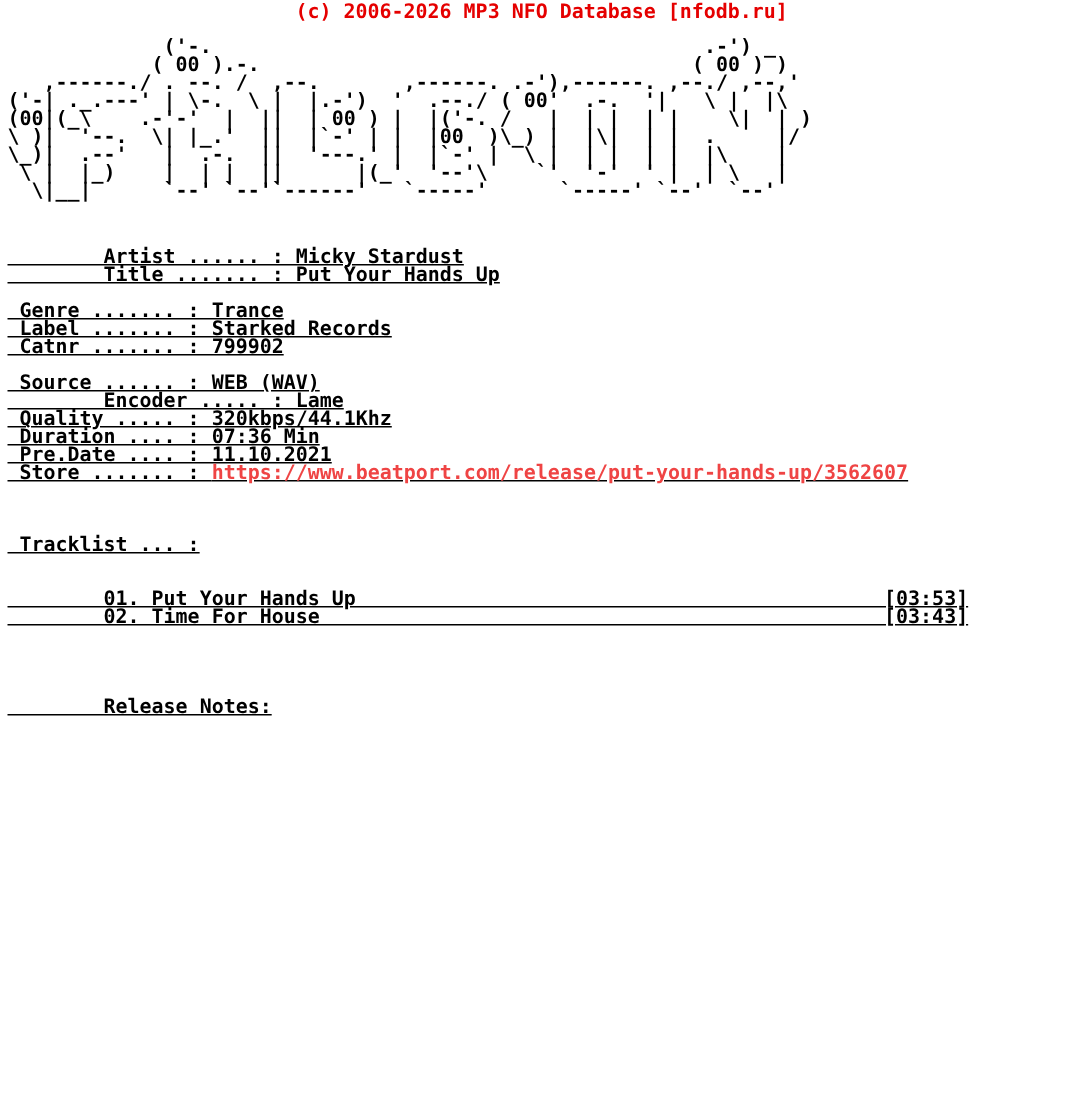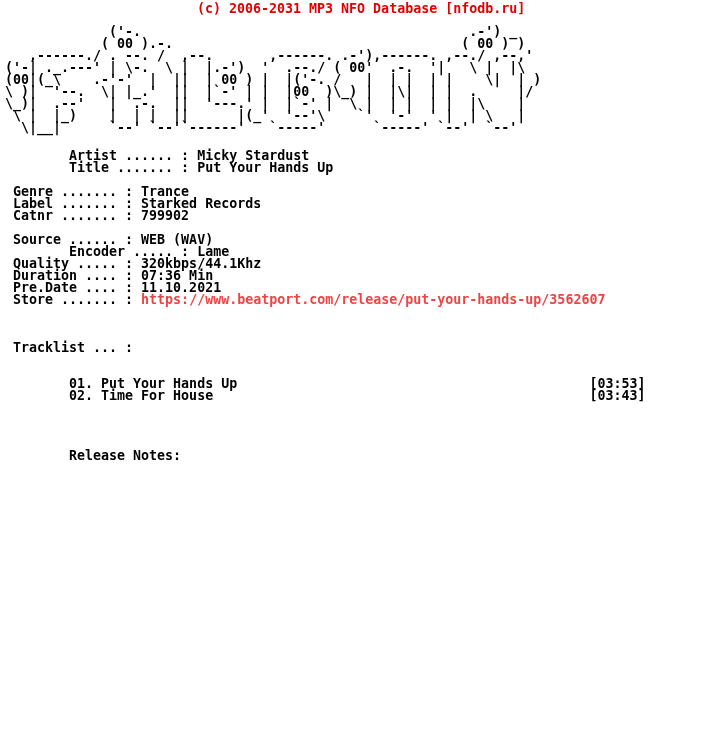--- a/index.html
+++ b/index.html
@@ -15,27 +15,27 @@
     margin: 0;
     font-family: "DejaVu Sans Mono", "Liberation Mono", monospace;
     font-size: 13.3px;
     line-height: 12px;
     font-weight: bold;
     color: #000000;
     white-space: pre;
   }
   #copyright { left: 197px; top: 3px; color: #e50000; }
   #ascii-art { left: 5px;  top: 26px; }
-  #nfo-body  { left: 5px;  top: 150px; }
+  #nfo-body  { left: 5px;  top: 166px; text-decoration: underline; }
   #nfo-body .store-url { color: #ef4444; text-decoration: none; }
 </style>
 </head>
 <body>
 
-<pre id="copyright" class="mono">(c) 2006-2031 MP3 NFO Database [nfodb.ru]</pre>
+<pre id="copyright" class="mono">(c) 2006-2026 MP3 NFO Database [nfodb.ru]</pre>
 
 <pre id="ascii-art" class="mono">             ('-.                                         .-') _
             ( 00 ).-.                                    ( 00 ) )
    ,------./ . --. /  ,--.       ,------. .-'),------. ,--./ ,--,'
 ('-| ._.---' | \-.  \ |  |.-')  '  .--./ ( 00'  .-.  '|   \ |  |\
 (00|(_\    .-'-'  |  ||  | 00 ) |  |('-. /   |  | |  | |    \|  | )
 \ )|  '--.  \| |_.'  ||  |`-' | |  |00  )\_) |  |\|  | |  .     |/
 \_)|  .--'   |  .-.  ||  '---.' |  |`-' |  \ |  | |  | |  |\    |
  \ |  |_)    |  | |  ||      |(_'  '--'\    `'  '-'  ' |  | \   |
   \|__|      `--' `--'`------'   `-----'      `-----' `--'  `--'</pre>

